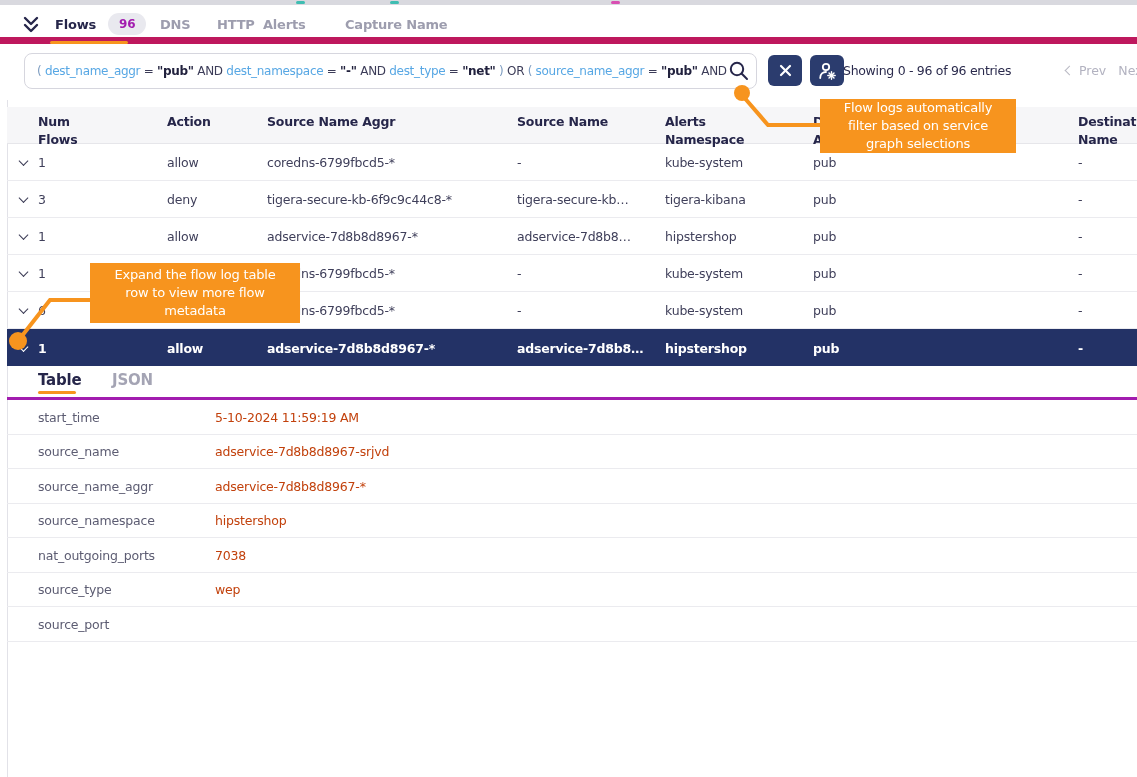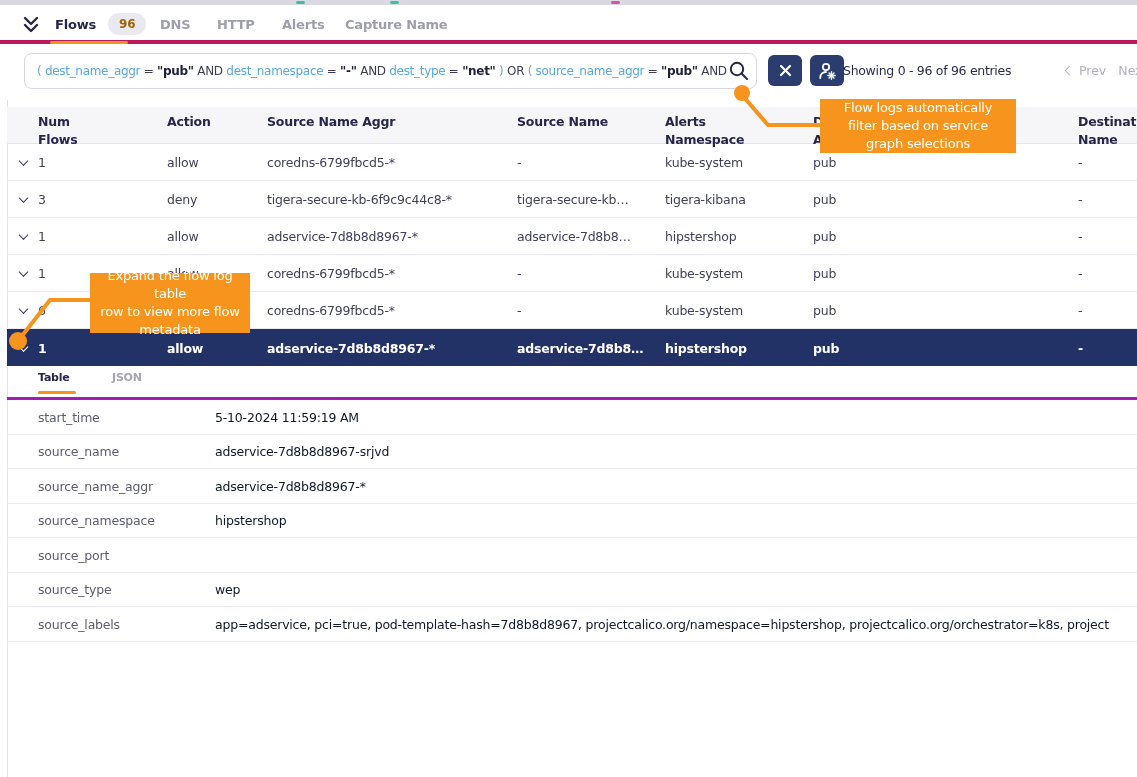--- a/index.html
+++ b/index.html
@@ -5,26 +5,26 @@
   *{box-sizing:border-box;margin:0;padding:0}
   html,body{width:1137px;height:777px}
   body{position:relative;overflow:hidden;background:#fff;font-family:"DejaVu Sans","Liberation Sans",sans-serif;color:#3f3f5a}
 
   
   .top-strip{position:absolute;left:0;top:0;width:1137px;height:5px;background:#d9d9df}
   .dash{position:absolute;top:1px;height:3px;width:9px;border-radius:2px}
   .dash.teal{background:#3fbdb2}.dash.magenta{background:#d84fb2}
 
   
-  .tabbar{position:absolute;left:0;top:5px;width:1137px;height:39px;background:#fff;border-bottom:4px solid #be185d}
+  .tabbar{position:absolute;left:0;top:5px;width:1137px;height:39px;background:#fff;border-bottom:7px solid #be185d}
   .collapse-btn{position:absolute;left:20px;top:9px;width:22px;height:22px;cursor:pointer}
   .tab{position:absolute;top:0;height:38px;display:flex;align-items:center;font-weight:bold;font-size:13px;color:#9d9dae;letter-spacing:-.2px;cursor:pointer}
   .tab.active{color:#26264a}
-  .tab-flows{left:55px}.tab-dns{left:160px}.tab-http{left:217px}.tab-alerts{left:282px}.tab-capture{left:345px}
-  .badge{background:#e9e9ef;border-radius:13px;padding:4px 11px;font-size:12px;color:#a16207;font-weight:bold;margin-left:12px}
+  .tab-flows{left:55px}.tab-dns{left:160px}.tab-http{left:217px}.tab-alerts{left:263px}.tab-capture{left:345px}
+  .badge{background:#e9e9ef;border-radius:13px;padding:4px 11px;font-size:12px;color:#a21caf;font-weight:bold;margin-left:12px}
   .tab-underline{position:absolute;left:50px;top:36px;width:78px;height:3px;background:#F7941E;border-radius:2px}
 
   
   .query-box{position:absolute;left:24px;top:53px;width:733px;height:36px;border:1.5px solid #d6d6de;border-radius:8px;background:#fff;display:flex;align-items:center;padding:0 34px 0 12px;overflow:hidden;white-space:nowrap;font-size:12px;letter-spacing:-.3px;cursor:text}
   .tok-f{color:#57a7e4}.tok-o{color:#3c3c58}.tok-v{color:#21213d;font-weight:bold}.tok-p{color:#7d9cc0}
   .search-icon{position:absolute;left:728px;top:60px;cursor:pointer}
   .btn{position:absolute;top:55px;width:34px;height:31px;background:#2B3C6E;border-radius:6px;display:flex;align-items:center;justify-content:center;cursor:pointer}
   .btn-clear{left:768px}.btn-user{left:810px}
   .showing{position:absolute;left:843px;top:63px;font-size:12.5px;letter-spacing:-.3px;color:#2b2b4d}
   .pager{position:absolute;left:1066px;top:63px;font-size:12.5px;color:#b2b2c0;font-weight:500;display:flex;align-items:center;gap:6px}
@@ -42,34 +42,34 @@
   .th.c-ns{left:658px;width:84px}.th.c-daggr{left:806px;width:110px}.th.c-dest{left:1071px;width:100px}
   .tbody{position:absolute;left:7px;right:0;top:144px}
   .frow{position:relative;height:37px;border-bottom:1px solid #ebebef;font-size:12.5px;color:#3f3f5a;letter-spacing:-.2px;cursor:pointer}
   .frow .cell{position:absolute;top:50%;transform:translateY(-50%);white-space:nowrap}
   .c-exp{left:13px}.c-num{left:31px}.c-action{left:160px}.c-aggr{left:260px}.c-src{left:510px}.c-ns{left:658px}.c-daggr{left:806px}.c-dest{left:1071px}
   .chev{display:inline-block;width:7px;height:7px;border-left:1.8px solid #3b3b55;border-bottom:1.8px solid #3b3b55;transform:rotate(-45deg);margin-bottom:2px}
   .frow.selected{background:#233266;color:#fff;font-weight:bold;border-bottom:none}
   .frow.selected .chev{border-color:#fff}
 
   
-  .dtab{position:absolute;top:371px;font-weight:bold;font-size:11px;letter-spacing:-.2px;cursor:pointer}
+  .dtab{position:absolute;top:371px;font-weight:bold;font-size:15px;letter-spacing:-.2px;cursor:pointer}
   .dtab-table{left:38px;color:#26264a}
   .dtab-json{left:112px;color:#a4a4b4}
   .dtab-underline{position:absolute;left:38px;top:391px;width:38px;height:3px;background:#F7941E;border-radius:2px}
   .detail{position:absolute;left:7px;right:0;top:397px;border-top:3px solid #a21caf}
   .drow{position:relative;height:34.5px;border-bottom:1px solid #ebebef;font-size:12.5px;letter-spacing:-.2px}
   .drow .dkey{position:absolute;left:31px;top:50%;transform:translateY(-50%);color:#5c5c72;white-space:nowrap}
-  .drow .dval{position:absolute;left:208px;top:50%;transform:translateY(-50%);color:#0f172a;white-space:nowrap}
+  .drow .dval{position:absolute;left:208px;top:50%;transform:translateY(-50%);color:#c2410c;white-space:nowrap}
 
   
   .connectors{position:absolute;left:0;top:0;width:1137px;height:777px;z-index:40;pointer-events:none}
   .tip{position:absolute;z-index:50;background:#F7941E;color:#fff;font-size:13px;line-height:1.38;text-align:center;white-space:pre-line;display:flex;align-items:center;justify-content:center;padding:9px 6px;letter-spacing:-.2px}
   .tip1{left:820px;top:99px;width:196px;height:54px}
-  .tip2{left:90px;top:273px;width:160px;height:60px}
+  .tip2{left:90px;top:263px;width:210px;height:60px}
 </style>
 </head>
 <body>
 
 <div class="top-strip">
   <span class="dash teal" style="left:296px"></span>
   <span class="dash teal" style="left:390px"></span>
   <span class="dash magenta" style="left:611px"></span>
 </div>
 
@@ -229,30 +229,30 @@
     </div>
     <div class="drow">
       <span class="dkey">source_name_aggr</span>
       <span class="dval">adservice-7d8b8d8967-*</span>
     </div>
     <div class="drow">
       <span class="dkey">source_namespace</span>
       <span class="dval">hipstershop</span>
     </div>
     <div class="drow">
+      <span class="dkey">nat_outgoing_ports</span>
+      <span class="dval">7038</span>
+    </div>
+    <div class="drow">
+      <span class="dkey">source_type</span>
+      <span class="dval">wep</span>
+    </div>
+    <div class="drow">
       <span class="dkey">source_port</span>
       <span class="dval"></span>
-    </div>
-    <div class="drow">
-      <span class="dkey">source_type</span>
-      <span class="dval">wep</span>
-    </div>
-    <div class="drow">
-      <span class="dkey">source_labels</span>
-      <span class="dval">app=adservice, pci=true, pod-template-hash=7d8b8d8967, projectcalico.org/namespace=hipstershop, projectcalico.org/orchestrator=k8s, project</span>
     </div>
   </div>
 
 <svg class="connectors">
   <polyline points="742,95 768,125 822,125" fill="none" stroke="#F7941E" stroke-width="4"></polyline>
   <circle cx="742" cy="93" r="8" fill="#F7941E"></circle>
   <polyline points="18,341 50,300 92,300" fill="none" stroke="#F7941E" stroke-width="4"></polyline>
   <circle cx="18" cy="341" r="9" fill="#F7941E"></circle>
 </svg>
 

